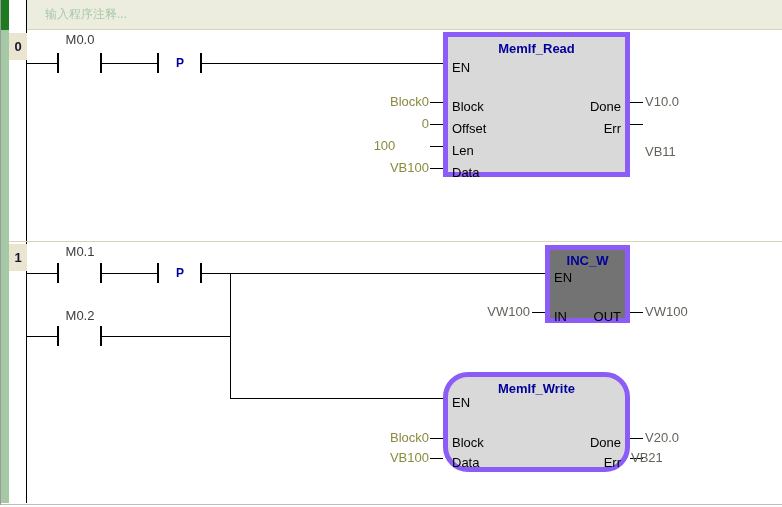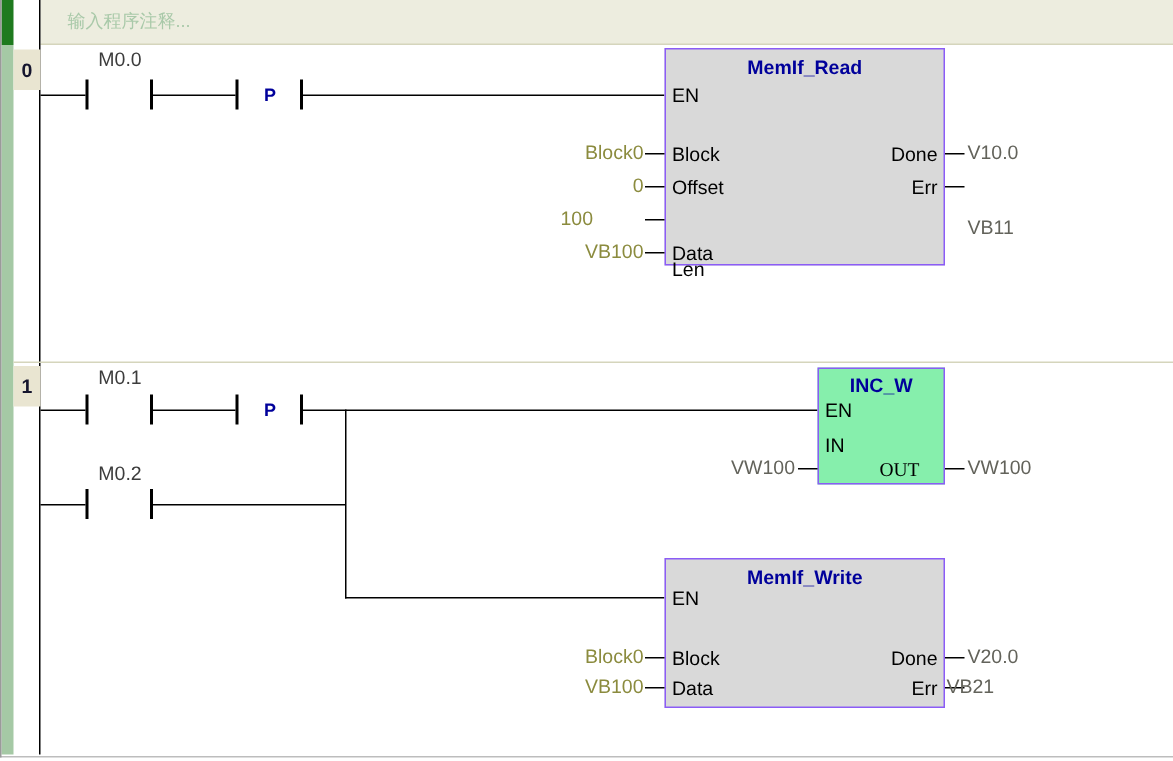--- a/index.html
+++ b/index.html
@@ -6,23 +6,23 @@
   #canvas{
     position:relative;width:782px;height:507px;background:#fff;overflow:hidden;
     font-family:"Liberation Sans","DejaVu Sans",sans-serif;font-size:13px;color:#000;
   }
   .abs{position:absolute;}
   .wire{position:absolute;background:#000;height:1px;}
   .vwire{position:absolute;background:#000;width:1px;}
   .cbar{position:absolute;background:#000;width:2px;height:20px;}
   .clabel{position:absolute;height:14px;line-height:14px;font-size:13px;color:#3c3c3c;text-align:center;white-space:nowrap;}
   .plabel{position:absolute;height:14px;line-height:14px;font-size:12px;font-weight:bold;color:#00009b;text-align:center;}
-  .block{position:absolute;border:1px solid #8b5cf6;box-sizing:border-box;}
+  .block{position:absolute;border:5px solid #8b5cf6;box-sizing:border-box;}
   .block.gray{background:#d9d9d9;}
-  .block.white{background:#86efac;}
+  .block.white{background:#737373;}
   .btitle{position:absolute;left:0;right:0;text-align:center;font-weight:bold;color:#00009b;font-size:13px;height:15px;line-height:15px;}
   .port{position:absolute;font-size:13px;height:14px;line-height:14px;color:#000;white-space:nowrap;}
   .port.r{text-align:center;}
   .opr{position:absolute;font-size:13px;height:14px;line-height:14px;white-space:nowrap;}
   .opr.in{color:#8b8b3e;text-align:right;}
   .opr.out{color:#63635b;}
   .opr.gray{color:#63635b;}
   .stub{position:absolute;background:#000;height:1px;width:13px;}
   .badge{position:absolute;left:9px;width:18px;height:27px;background:#e9e5d1;text-align:center;font-weight:bold;font-size:13px;line-height:27px;color:#15152e;}
   .sep{position:absolute;background:#d5d5bc;height:1px;}
@@ -57,21 +57,21 @@
   <div class="wire" style="left:202px;top:63px;width:241px;"></div>
 
   <div class="clabel" style="left:50px;top:33px;width:60px;">M0.0</div>
   <div class="plabel" style="left:160px;top:56px;width:40px;">P</div>
 
   <div class="block gray" style="left:443px;top:32px;width:187px;height:145px;">
     <div class="btitle" style="top:4px;">MemIf_Read</div>
     <div class="port" style="left:4px;top:24px;">EN</div>
     <div class="port" style="left:4px;top:63px;">Block</div>
     <div class="port" style="left:4px;top:85px;">Offset</div>
-    <div class="port" style="left:4px;top:107px;margin-top:33px;">Len</div>
+    <div class="port" style="left:4px;top:107px;">Len</div>
     <div class="port" style="left:4px;top:129px;">Data</div>
     <div class="port r" style="right:4px;top:63px;">Done</div>
     <div class="port r" style="right:4px;top:85px;">Err</div>
   </div>
 
   <div class="stub" style="left:430px;top:102px;"></div>
   <div class="stub" style="left:430px;top:124px;"></div>
   <div class="stub" style="left:430px;top:146px;"></div>
   <div class="stub" style="left:430px;top:168px;"></div>
   <div class="opr in" style="left:340px;top:95px;width:89px;">Block0</div>
@@ -104,29 +104,29 @@
   <div class="cbar" style="left:57px;top:326px;"></div>
   <div class="cbar" style="left:100px;top:326px;"></div>
   <div class="wire" style="left:102px;top:336px;width:128px;"></div>
   <div class="clabel" style="left:50px;top:309px;width:60px;">M0.2</div>
 
   <div class="wire" style="left:230px;top:398px;width:213px;"></div>
 
   <div class="block white" style="left:545px;top:245px;width:85px;height:78px;">
     <div class="btitle" style="top:3px;">INC_W</div>
     <div class="port" style="left:4px;top:21px;">EN</div>
-    <div class="port" style="left:4px;top:44px;">IN</div>
-    <div class="port r" style="right:16px;top:60px;font-family:Liberation Serif, serif;">OUT</div>
+    <div class="port" style="left:4px;top:60px;">IN</div>
+    <div class="port r" style="right:4px;top:60px;">OUT</div>
   </div>
   <div class="stub" style="left:532px;top:312px;"></div>
   <div class="stub" style="left:630px;top:312px;"></div>
   <div class="opr in gray" style="left:460px;top:305px;width:70px;">VW100</div>
   <div class="opr out" style="left:645px;top:305px;">VW100</div>
 
-  <div class="block gray" style="left:443px;top:372px;width:187px;height:100px;">
+  <div class="block gray" style="left:443px;top:372px;width:187px;height:100px;border-radius:25px;">
     <div class="btitle" style="top:4px;">MemIf_Write</div>
     <div class="port" style="left:4px;top:19px;">EN</div>
     <div class="port" style="left:4px;top:59px;">Block</div>
     <div class="port" style="left:4px;top:79px;">Data</div>
     <div class="port r" style="right:4px;top:59px;">Done</div>
     <div class="port r" style="right:4px;top:79px;">Err</div>
   </div>
 
   <div class="stub" style="left:430px;top:438px;"></div>
   <div class="stub" style="left:430px;top:458px;"></div>

